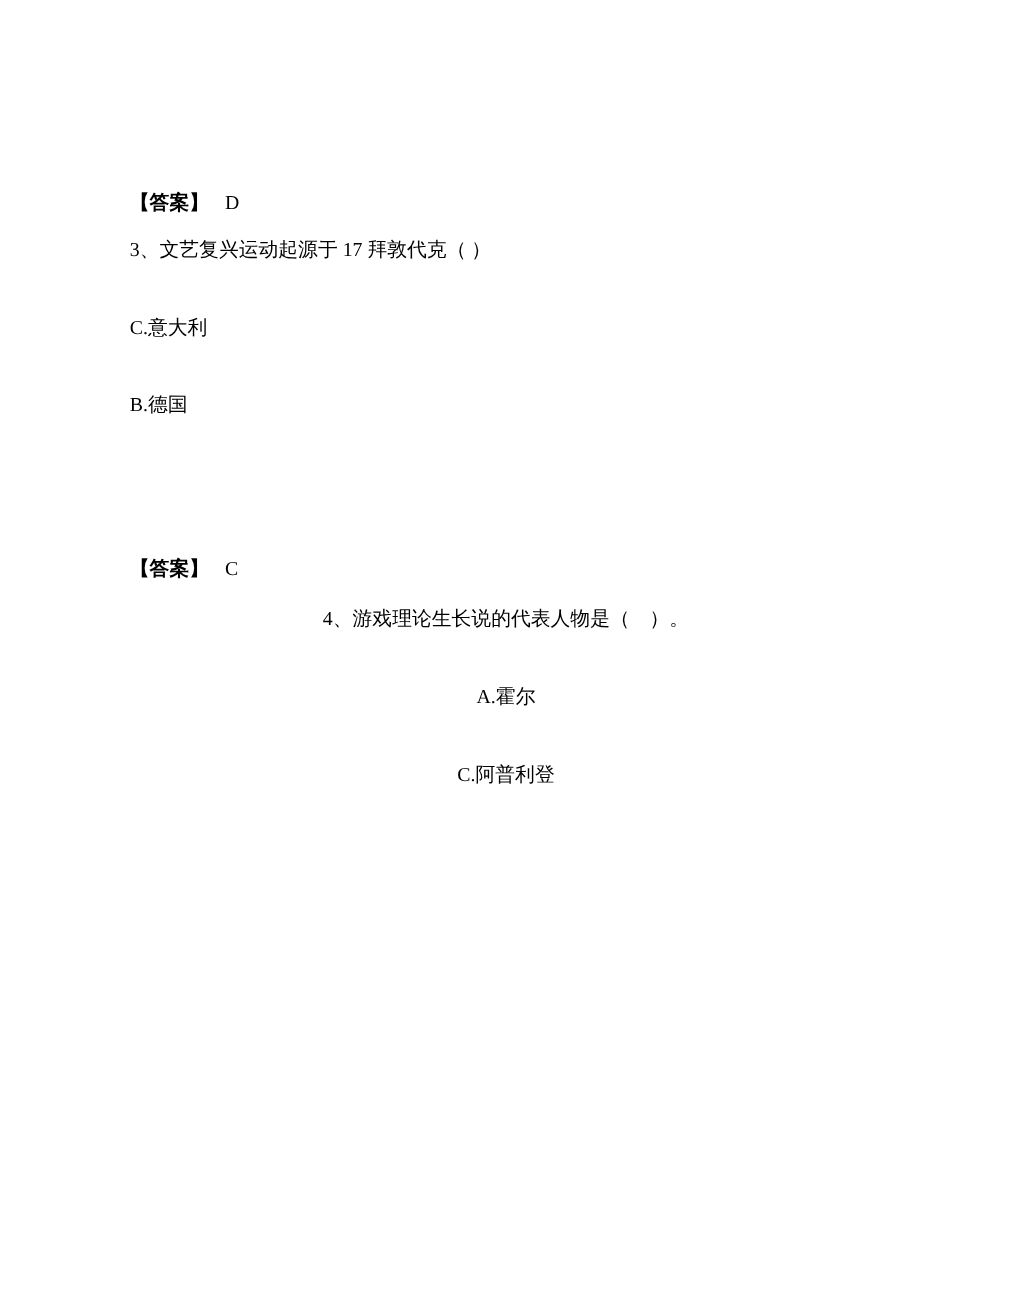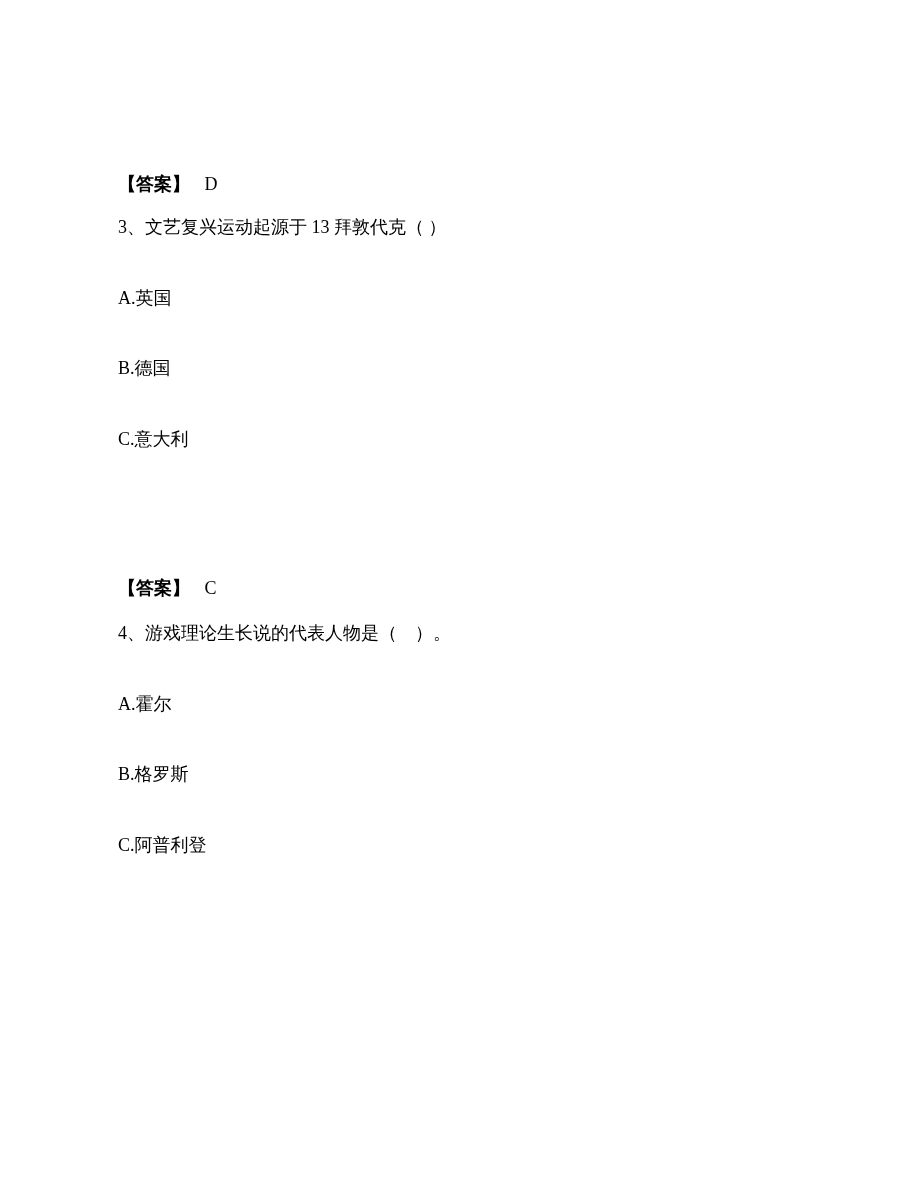--- a/index.html
+++ b/index.html
@@ -49,46 +49,40 @@
 
 <div class="block" style="margin-bottom:0;">
   <div class="answer-line">
     <span class="answer-label">【答案】</span>
     <span class="answer-value">D</span>
   </div>
 </div>
 
 <div class="block">
   <div class="question-line">
-    <span class="num">3、</span><span>文艺复兴运动起源于 </span><span class="num">13</span><span> 拜敦代克（ ）</span>
+    <span class="num">3、</span><span>文艺复兴运动起源于 </span><span class="num">17</span><span> 拜敦代克（ ）</span>
   </div>
   <div class="option-line">
-    <span class="option-prefix">A.</span><span>英国</span>
+    <span class="option-prefix">C.</span><span>意大利</span>
   </div>
   <div class="option-line">
     <span class="option-prefix">B.</span><span>德国</span>
-  </div>
-  <div class="option-line">
-    <span class="option-prefix">C.</span><span>意大利</span>
   </div>
 </div>
 
 <div class="block" style="margin-bottom:16px;">
   <div class="answer-line">
     <span class="answer-label">【答案】</span>
     <span class="answer-value">C</span>
   </div>
 </div>
 
-<div class="block" style="margin-bottom:0;">
+<div class="block" style="margin-bottom:0;text-align:center;">
   <div class="question-line">
     <span class="num">4、</span><span>游戏理论生长说的代表人物是（　）。</span>
   </div>
   <div class="option-line">
     <span class="option-prefix">A.</span><span>霍尔</span>
   </div>
   <div class="option-line">
-    <span class="option-prefix">B.</span><span>格罗斯</span>
-  </div>
-  <div class="option-line">
     <span class="option-prefix">C.</span><span>阿普利登</span>
   </div>
 </div>
 
 </body></html>

